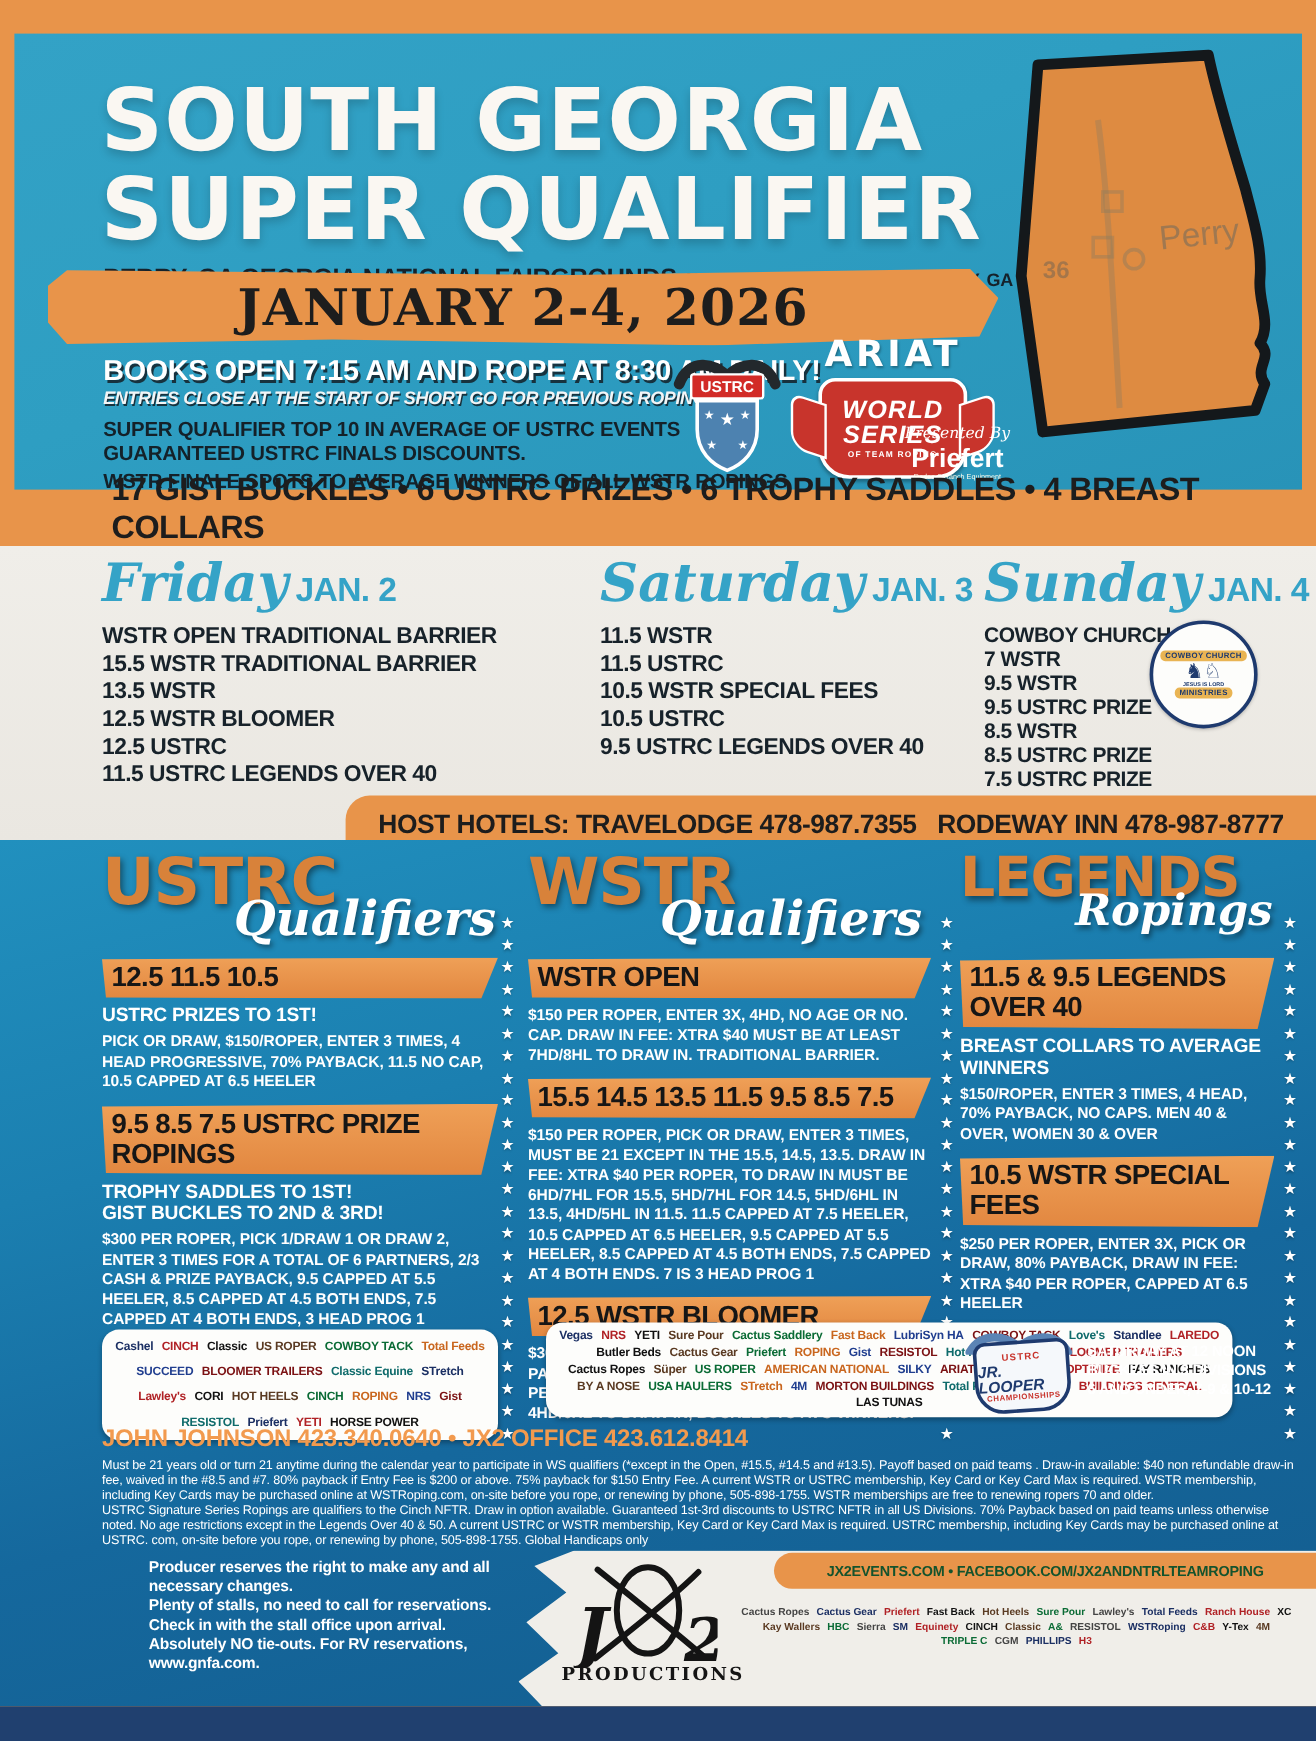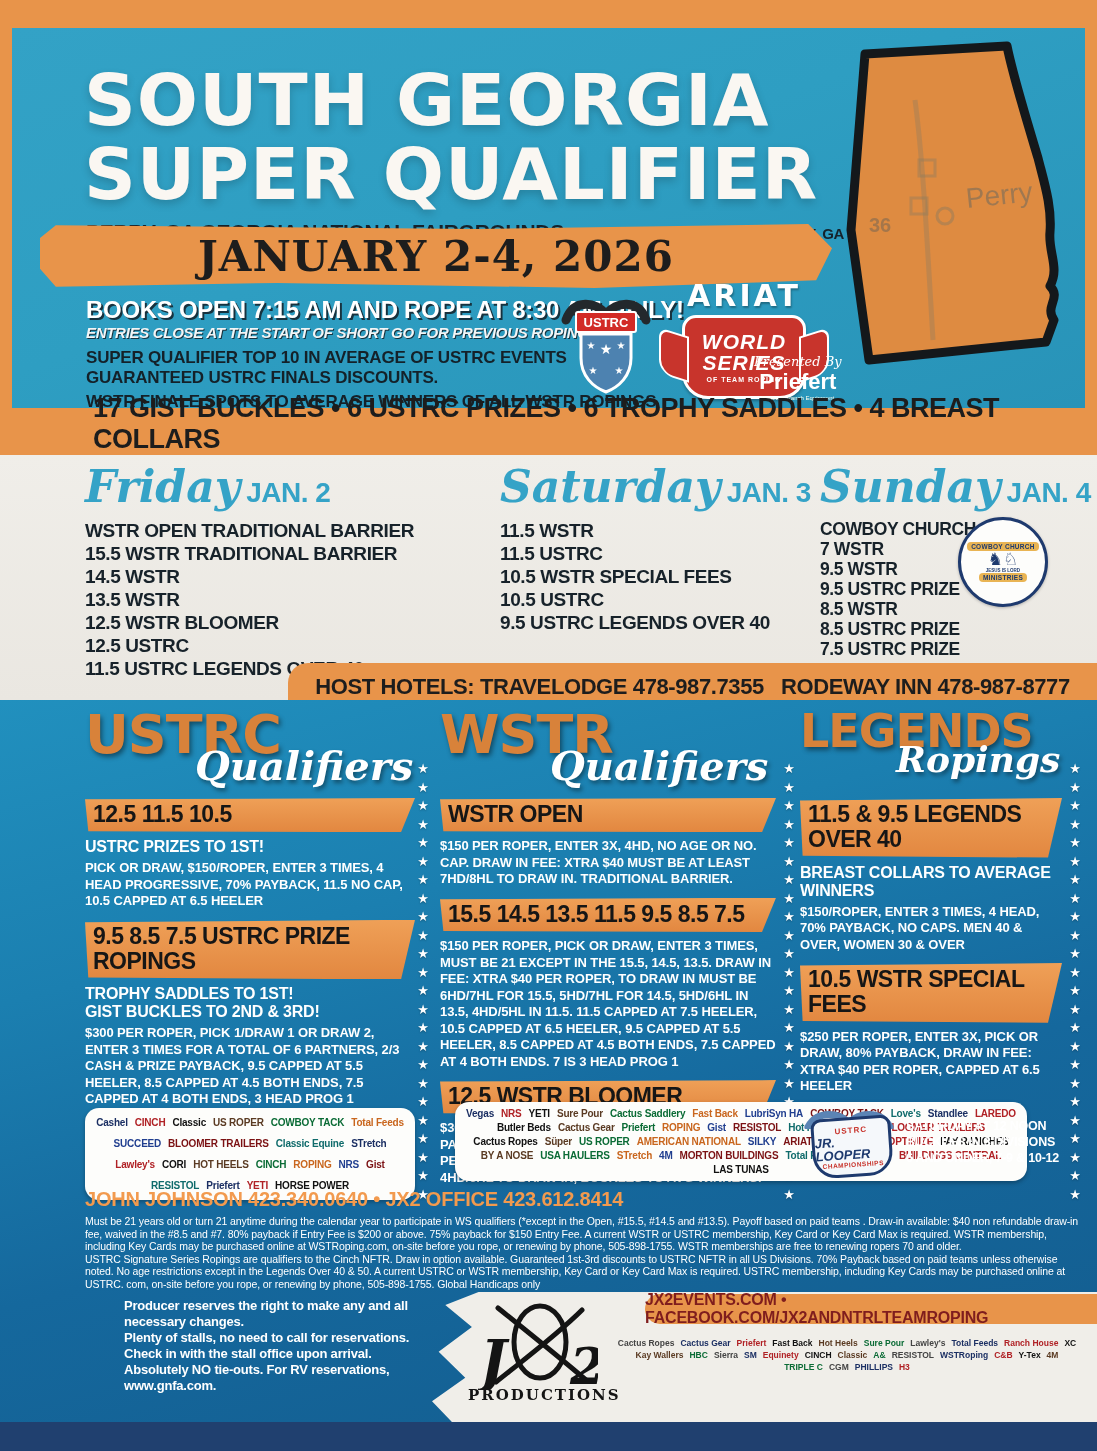--- a/index.html
+++ b/index.html
@@ -123,21 +123,21 @@
   #global{position:absolute;left:85px;top:668px;width:160px;height:42px;border:2px solid #cfe3f0;
       border-radius:21px;display:flex;flex-direction:column;align-items:center;justify-content:center;}
   #global .g1{color:#fff;font-size:17px;font-weight:bold;letter-spacing:4px;line-height:1;}
   #global .g2{color:#bdd8ea;font-size:7px;letter-spacing:3px;}
 
   
   #brush{position:absolute;left:432px;top:592px;width:665px;height:130px;background:#F0EEE9;
       clip-path:polygon(7% 0,100% 0,100% 100%,3% 100%,0 84%,5% 66%,1% 46%,6% 27%,2% 10%);}
   #webbar{position:absolute;left:645px;top:594px;width:452px;height:30px;background:#E8944A;
       border-radius:16px 0 0 16px;display:flex;align-items:center;justify-content:center;}
-  #webbar .tx{font-size:16px;font-weight:bold;color:#7f1d1d;letter-spacing:-0.2px;}
+  #webbar .tx{font-size:12px;font-weight:bold;color:#14532d;letter-spacing:-0.2px;}
   #jx2{position:absolute;left:36px;top:6px;width:140px;text-align:center;color:#141414;}
   #jx2 svg{display:block;margin:0 auto;}
   #jx2 .prod{font-family:"DejaVu Serif",serif;font-weight:bold;font-size:15px;letter-spacing:2px;margin-top:-4px;}
   #footer-sponsors{position:absolute;left:185px;top:46px;width:460px;display:flex;flex-wrap:wrap;
       gap:2px 6px;justify-content:center;}
   #footer-sponsors .chip{font-size:8.5px;font-weight:bold;}
 
   #navybar{position:absolute;left:0;top:1422px;width:1097px;height:29px;background:#20406F;}
 </style>
 </head>
@@ -209,21 +209,20 @@
 
   <div id="paper">
     <div id="fri" class="daycol">
       <div class="dayhead">
         <span class="dname">Friday</span>
         <span class="ddate">JAN. 2</span>
       </div>
       <div class="sched">
           <div>WSTR OPEN TRADITIONAL BARRIER</div>
           <div>15.5 WSTR TRADITIONAL BARRIER</div>
-          <div>14.5 WSTR</div>
           <div>13.5 WSTR</div>
           <div>12.5 WSTR BLOOMER</div>
           <div>12.5 USTRC</div>
           <div>11.5 USTRC LEGENDS OVER 40</div>
         </div>
     </div>
     <div id="sat" class="daycol">
       <div class="dayhead">
         <span class="dname">Saturday</span>
         <span class="ddate">JAN. 3</span>

